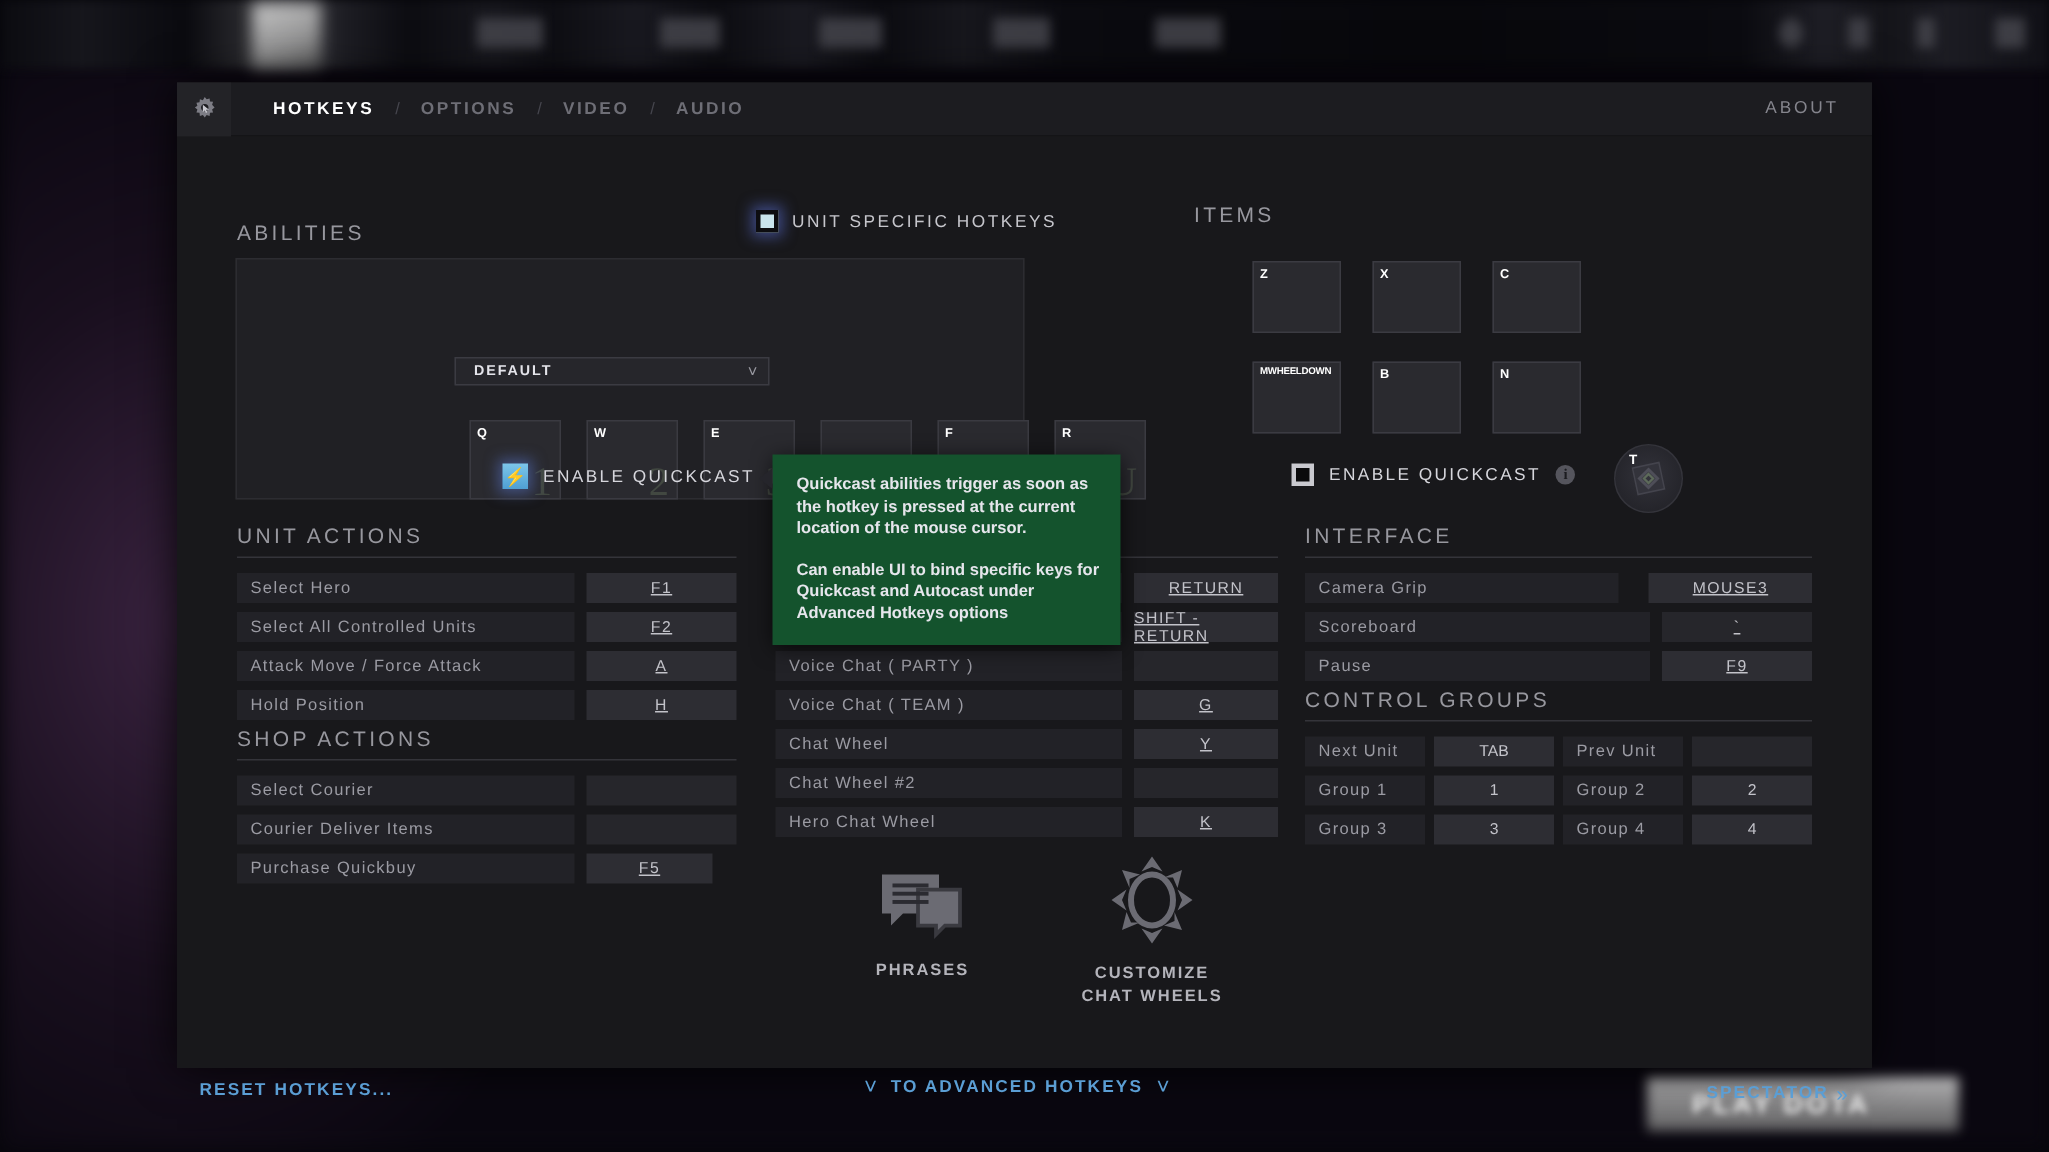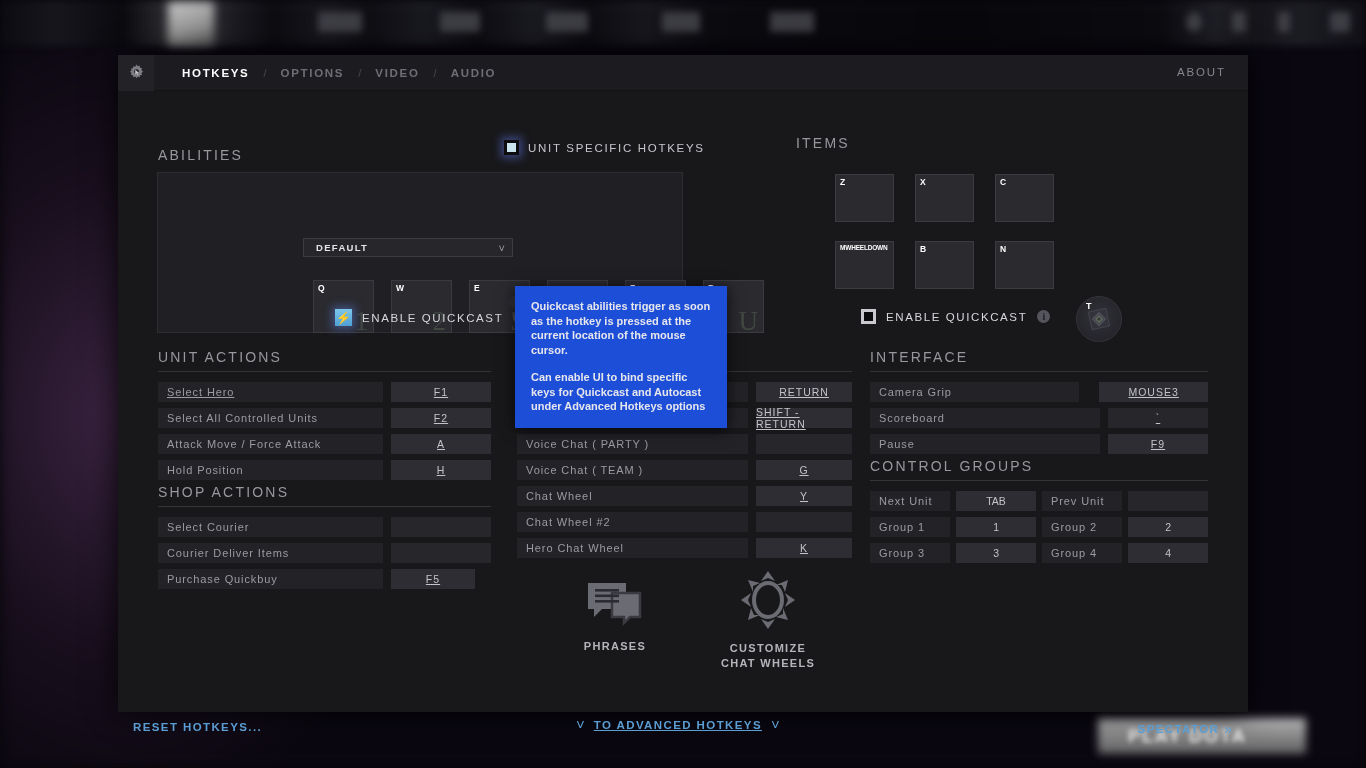--- a/index.html
+++ b/index.html
@@ -237,22 +237,22 @@
   }
 
   
   .footer-link {
     position: absolute; font-size: 11.5px; font-weight: bold;
     letter-spacing: 1.4px; color: #5b9ed4; cursor: pointer;
   }
 
   
   #tooltip {
-    position: absolute; left: 397px; top: 195px;
-    width: 212px; background: #1d4ed8;
+    position: absolute; left: 397px; top: 212px;
+    width: 232px; background: #14532d;
     padding: 13px 14px 14px 16px;
     box-shadow: 0 2px 14px rgba(0,0,0,.7);
     z-index: 50;
   }
   #tooltip p {
     font-size: 11px; line-height: 14.5px; color: #e6e6ec;
     font-weight: bold;
   }
   #tooltip p + p { margin-top: 13px; }
   #tooltip .arrow {
@@ -387,21 +387,21 @@
       <div class="qc-off"></div>
       <div class="qc-label">ENABLE QUICKCAST</div>
       <div class="info-icon">i</div>
     </div>
 
     <div class="col" style="left:40px;top:258px;width:333px;">
       <div class="sec-title">UNIT ACTIONS</div>
       <div class="sec-rule"></div>
       <div style="margin-top:10px;">
         <div class="krow">
-          <div class="klabel" style="width:225px;text-decoration:underline;">Select Hero</div>
+          <div class="klabel" style="width:225px;">Select Hero</div>
           <div class="kval" style="width:100px;margin-left:8px;">F1</div>
         </div>
         <div class="krow">
           <div class="klabel" style="width:225px;">Select All Controlled Units</div>
           <div class="kval" style="width:100px;margin-left:8px;">F2</div>
         </div>
         <div class="krow">
           <div class="klabel" style="width:225px;">Attack Move / Force Attack</div>
           <div class="kval" style="width:100px;margin-left:8px;">A</div>
         </div>
@@ -534,21 +534,21 @@
         <ellipse cx="29" cy="31" rx="14" ry="17" fill="none" stroke="#6b6b73" stroke-width="4"></ellipse>
       </svg>
       <div class="cap">CUSTOMIZE</div>
       <div class="cap" style="margin-top:0;">CHAT WHEELS</div>
     </div>
 
     <div class="footer-link" style="left:15px;top:630px;">RESET HOTKEYS...</div>
 
     <div style="position:absolute;left:458px;top:628px;display:flex;align-items:center;gap:9px;cursor:pointer;">
       <span style="color:#5b9ed4;font-size:15px;line-height:12px;">˅</span>
-      <span class="footer-link" style="position:static;text-decoration:underline;">TO ADVANCED HOTKEYS</span>
+      <span class="footer-link" style="position:static;">TO ADVANCED HOTKEYS</span>
       <span style="color:#5b9ed4;font-size:15px;line-height:12px;">˅</span>
     </div>
 
     <div style="position:absolute;right:16px;top:630px;display:flex;align-items:center;gap:5px;cursor:pointer;">
       <span class="footer-link" style="position:static;">SPECTATOR</span>
       <span style="color:#5b9ed4;font-size:14px;">»</span>
     </div>
 
     <div id="tooltip">
       <div class="arrow"></div>

